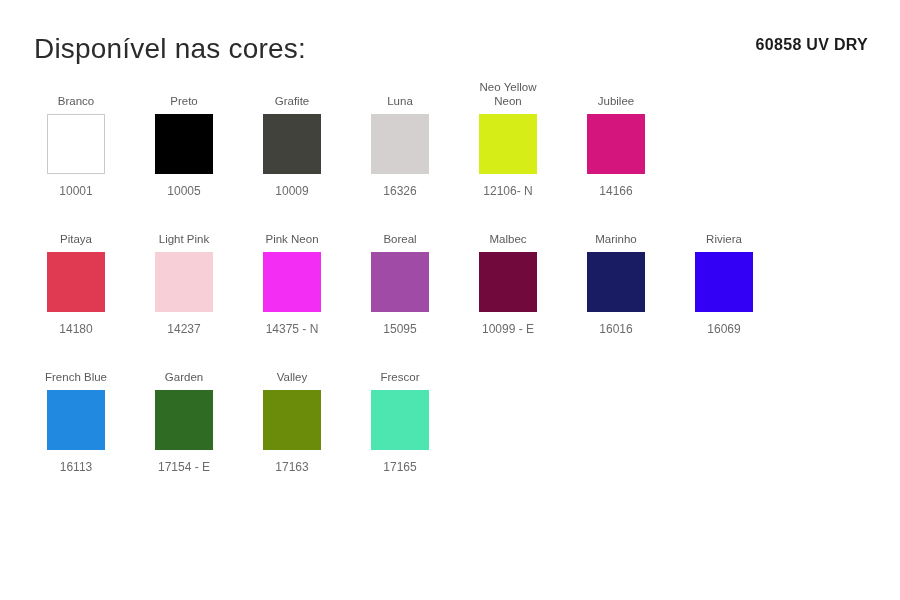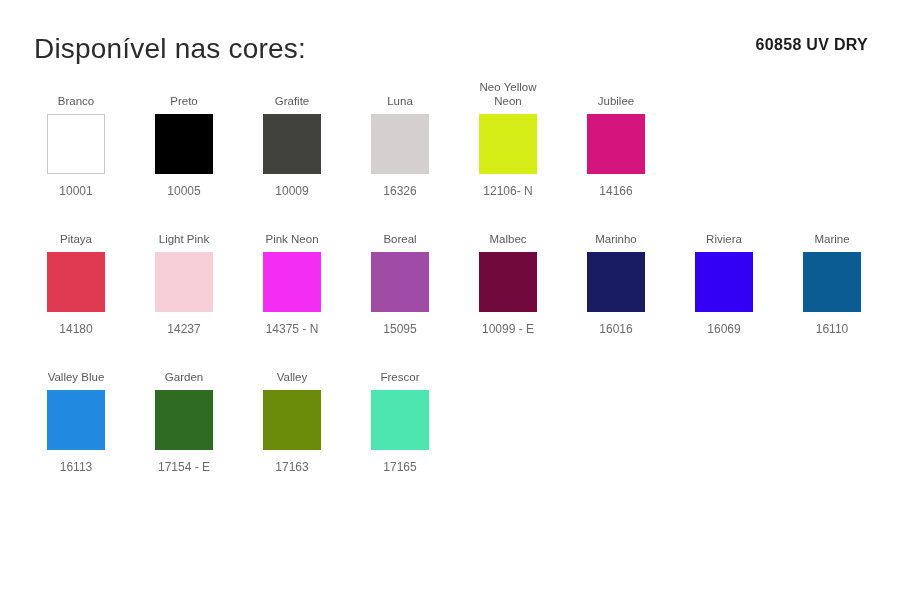--- a/index.html
+++ b/index.html
@@ -168,29 +168,24 @@
         <div class="swatch-cell">
           <div class="swatch-name">Marinho</div>
           <div class="swatch-chip" style="background: rgb(25, 27, 99);"></div>
           <div class="swatch-code">16016</div>
         </div>
         <div class="swatch-cell">
           <div class="swatch-name">Riviera</div>
           <div class="swatch-chip" style="background: rgb(51, 0, 245);"></div>
           <div class="swatch-code">16069</div>
         </div>
-        <div class="swatch-cell">
-          <div class="swatch-name">Marine</div>
-          <div class="swatch-chip" style="background: rgb(11, 92, 146);"></div>
-          <div class="swatch-code">16110</div>
-        </div>
       </div>
       <div class="swatch-row">
         <div class="swatch-cell">
-          <div class="swatch-name">Valley Blue</div>
+          <div class="swatch-name">French Blue</div>
           <div class="swatch-chip" style="background: rgb(33, 137, 224);"></div>
           <div class="swatch-code">16113</div>
         </div>
         <div class="swatch-cell">
           <div class="swatch-name">Garden</div>
           <div class="swatch-chip" style="background: rgb(47, 107, 35);"></div>
           <div class="swatch-code">17154 - E</div>
         </div>
         <div class="swatch-cell">
           <div class="swatch-name">Valley</div>

